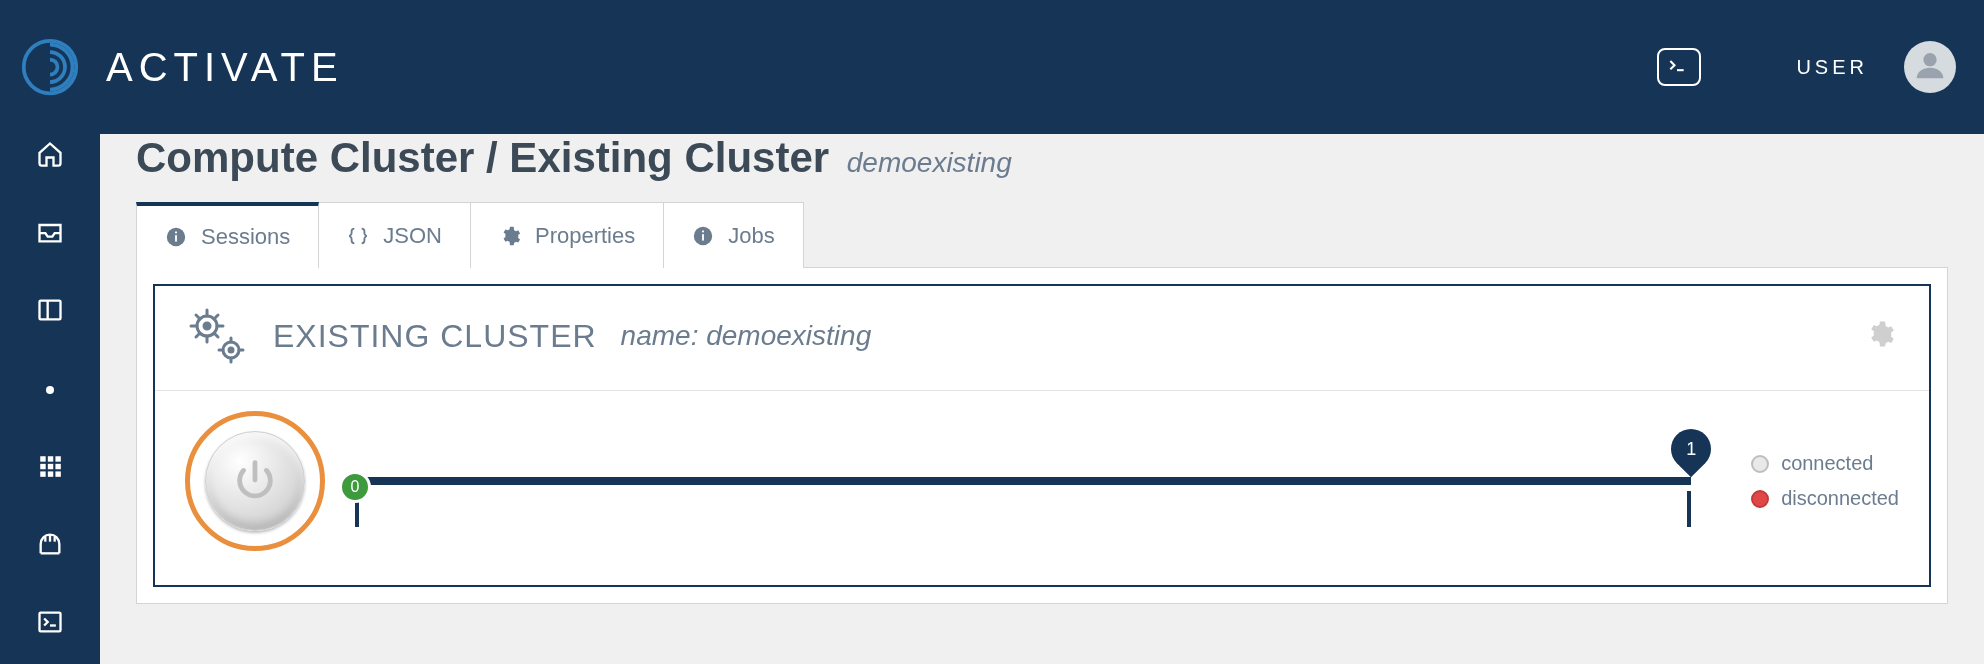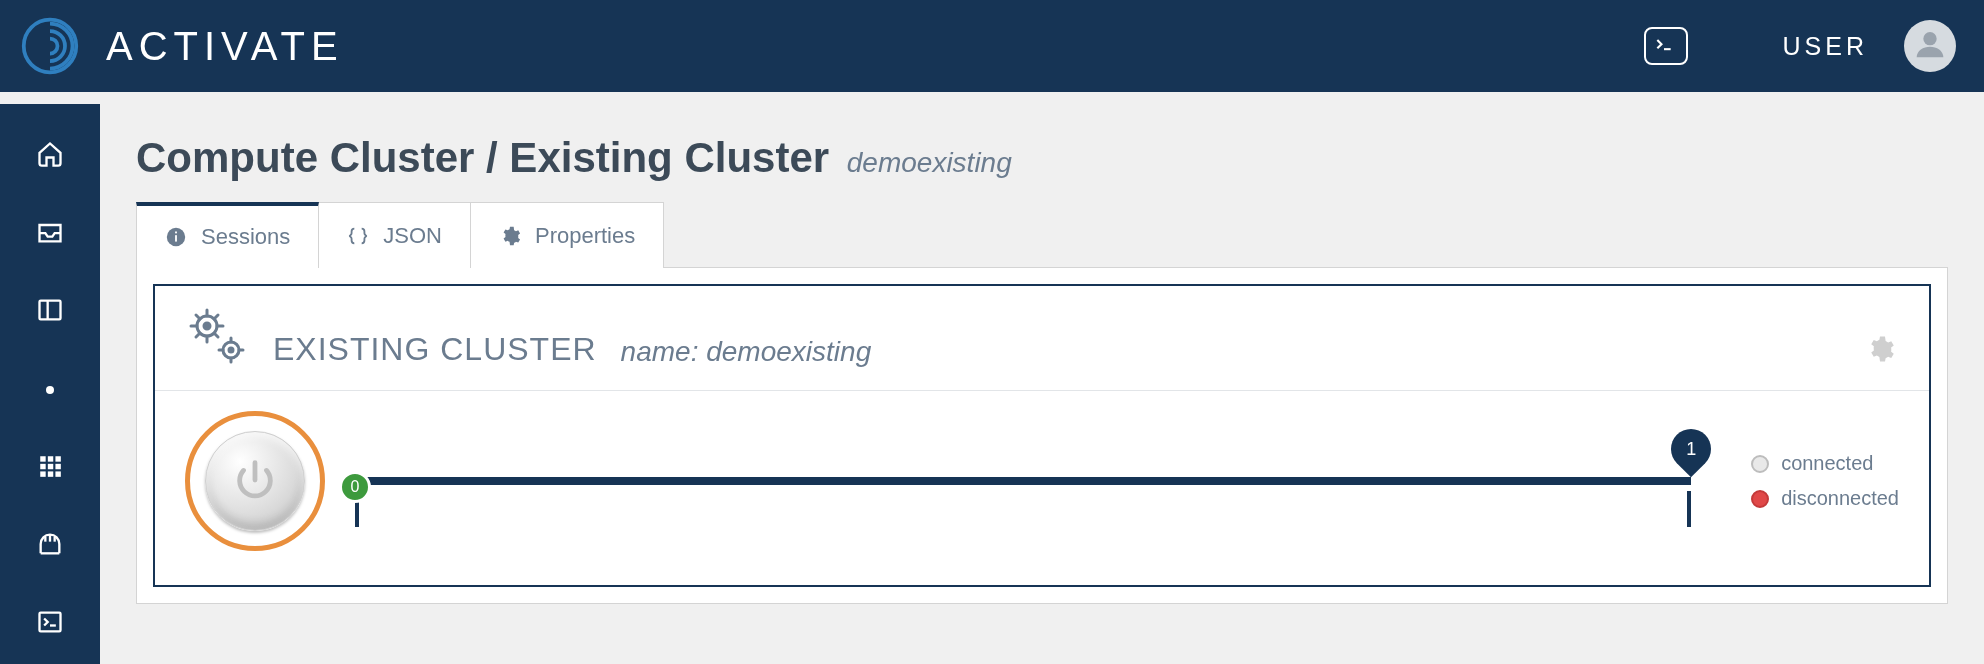--- a/index.html
+++ b/index.html
@@ -13,21 +13,21 @@
     --green: #3d9a3d;
     --red: #e04848;
     --grey: #cfcfcf;
   }
   * { box-sizing: border-box; }
   html, body { margin: 0; padding: 0; height: 100%; font-family: "Segoe UI", "Helvetica Neue", Arial, sans-serif; color: var(--text-dark); }
   body { background: var(--page-bg); width: 1984px; height: 664px; overflow: hidden; }
 
   
   .topbar {
-    height: 92px;
+    height: 134px;
     background: var(--navy);
     display: flex;
     align-items: center;
     padding: 0 28px 0 18px;
     gap: 18px;
     color: #fff;
   }
   .logo-wrap { display: flex; align-items: center; gap: 24px; }
   .logo-swirl {
     width: 64px; height: 64px; display:flex; align-items:center; justify-content:center;
@@ -40,21 +40,21 @@
   }
   .topbar .spacer { flex: 1; }
   .term-icon-btn {
     width: 44px; height: 38px;
     border: 2px solid #fff; border-radius: 8px;
     display:flex; align-items:center; justify-content:flex-start;
     padding-left:8px;
     color:#fff; background:transparent; cursor:pointer;
     margin-right: 34px;
   }
-  .user-label { letter-spacing: 4px; font-size: 25px; margin-right: 18px; font-weight:400;margin-left:43px; }
+  .user-label { letter-spacing: 4px; font-size: 20px; margin-right: 18px; font-weight:400;margin-left:43px; }
   .avatar {
     width: 52px; height: 52px; border-radius: 50%;
     background: #d6dbe0; display:flex; align-items:center; justify-content:center;
   }
 
   
   .sidebar {
     position: absolute;
     top: 104px; left: 0; bottom: 0;
     width: 100px;
@@ -100,21 +100,21 @@
     background:#fff;
     padding:16px;
     margin-top:-1px;
   }
   .panel-inner {
     border:2px solid var(--navy);
     background:#fff;
     padding:0;
   }
   .panel-head {
-    display:flex; align-items:flex-end; gap:24px;
+    display:flex; align-items:center; gap:24px;
     padding: 18px 30px 22px 30px;
     border-bottom: 1px solid #e2e5e8;
   }
   .panel-head .gears { width:64px; height:64px; color:var(--text-muted); }
   .panel-head .ptitle { font-size:32px; color:var(--text-muted); letter-spacing:1px; font-weight:500; }
   .panel-head .pname  { font-size:28px; font-style:italic; color:var(--text-muted); }
   .panel-head .head-spacer { flex:1; }
   .panel-head .gear-btn { width:34px; color:#cfcfcf; cursor:pointer; }
 
   .panel-body {
@@ -301,20 +301,30 @@
       </span>
       <span>JSON</span>
     </div>
     <div class="tab">
       <span class="ticon">
         <svg viewBox="0 0 24 24" width="22" height="22" fill="currentColor">
             <path d="M12 8a4 4 0 1 0 0 8 4 4 0 0 0 0-8zm9 4a7 7 0 0 0-.1-1.2l2.1-1.6-2-3.4-2.5 1a7 7 0 0 0-2-1.2L16 2h-4l-.5 2.6a7 7 0 0 0-2 1.2l-2.5-1-2 3.4 2.1 1.6A7 7 0 0 0 7 12c0 .4 0 .8.1 1.2l-2.1 1.6 2 3.4 2.5-1a7 7 0 0 0 2 1.2L12 22h4l.5-2.6a7 7 0 0 0 2-1.2l2.5 1 2-3.4-2.1-1.6c.1-.4.1-.8.1-1.2z"></path>
           </svg>
       </span>
       <span>Properties</span>
+    </div>
+    <div class="tab">
+      <span class="ticon">
+        <svg viewBox="0 0 24 24" width="22" height="22" fill="currentColor">
+            <circle cx="12" cy="12" r="10"></circle>
+            <rect x="11" y="10" width="2" height="7" fill="#fff"></rect>
+            <rect x="11" y="6" width="2" height="2" fill="#fff"></rect>
+          </svg>
+      </span>
+      <span>Jobs</span>
     </div>
   </div>
 
   <div class="panel-outer">
     <div class="panel-inner">
 
       <div class="panel-head">
         <span class="gears">
           <svg viewBox="0 0 64 64" width="64" height="64" fill="none" stroke="currentColor" stroke-width="3">
             <circle cx="22" cy="22" r="10"></circle>

